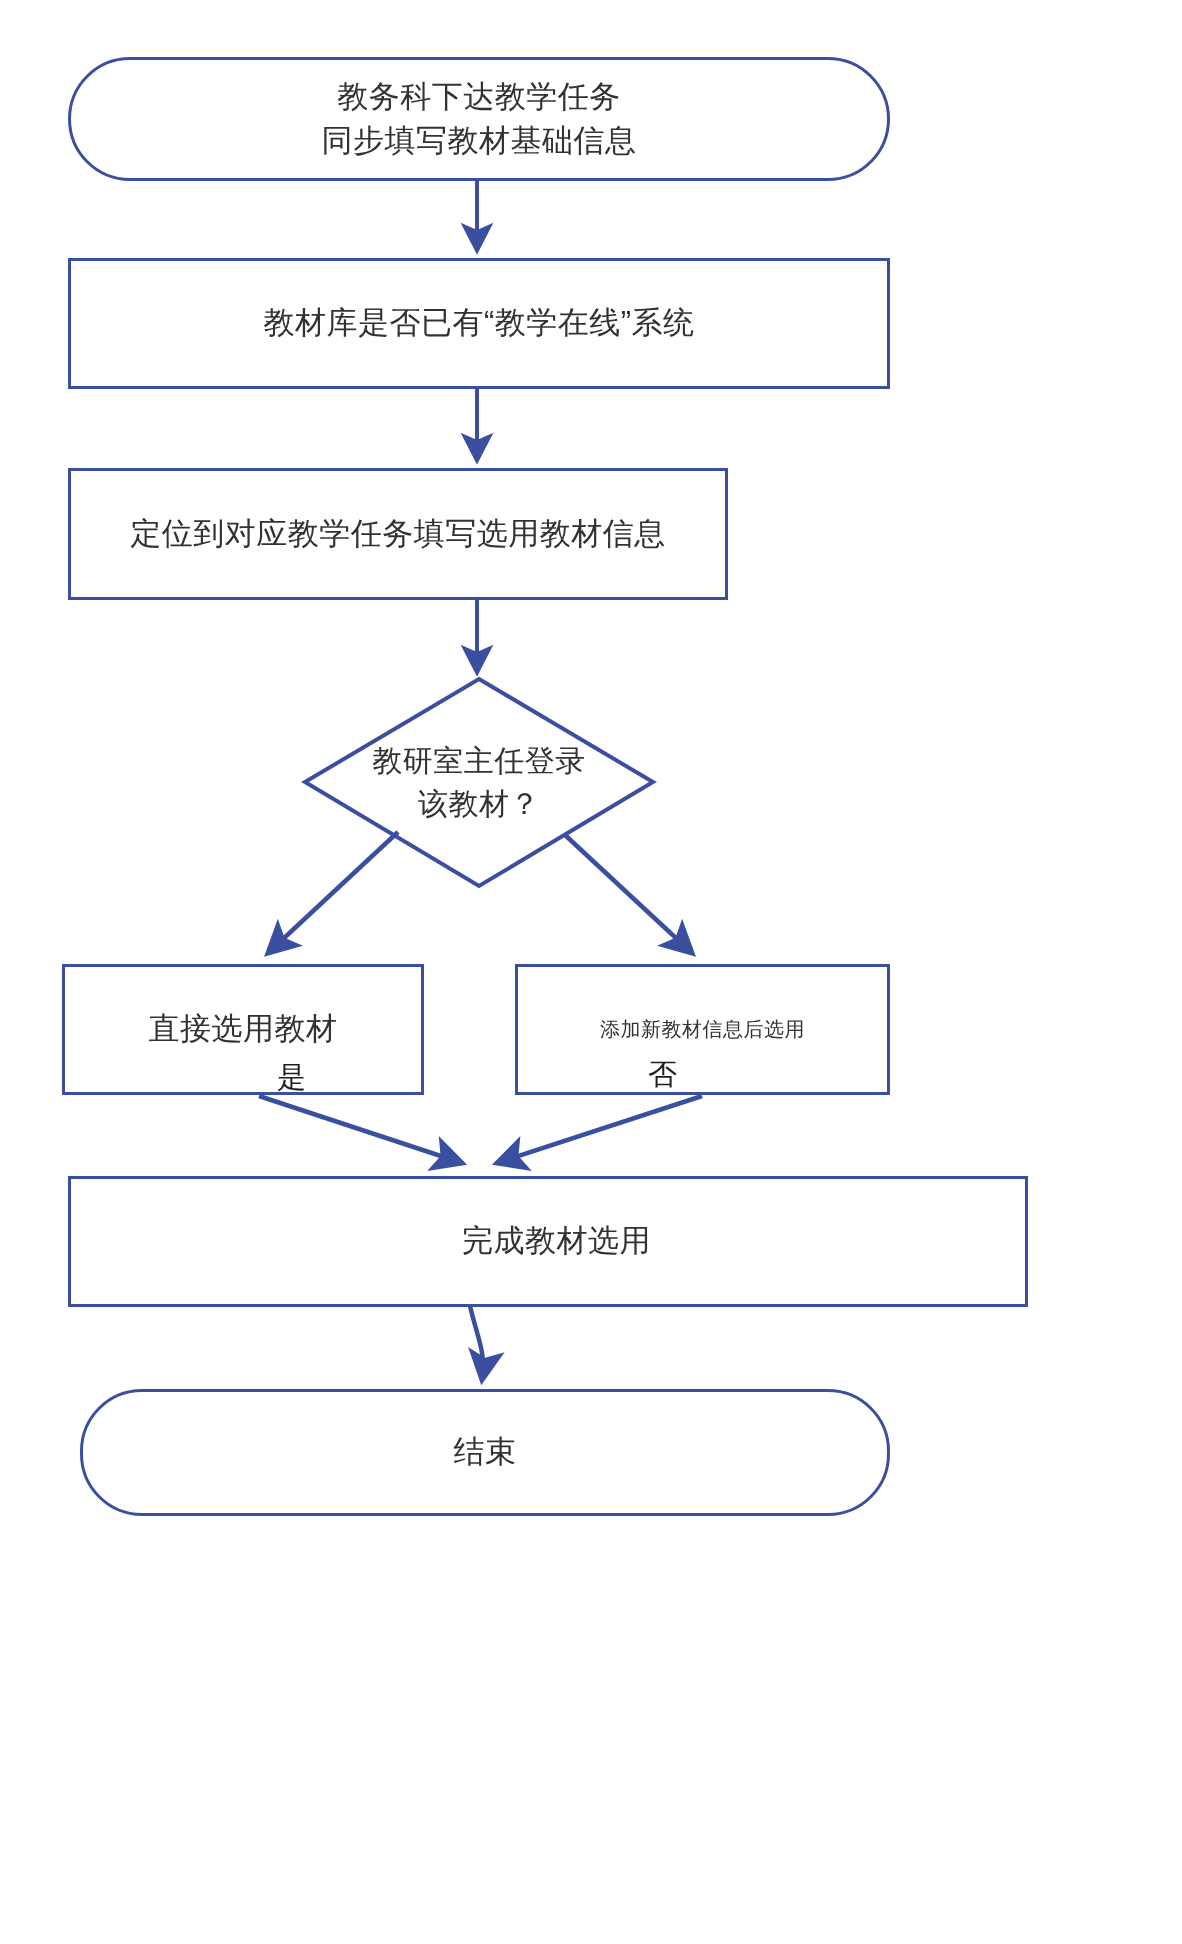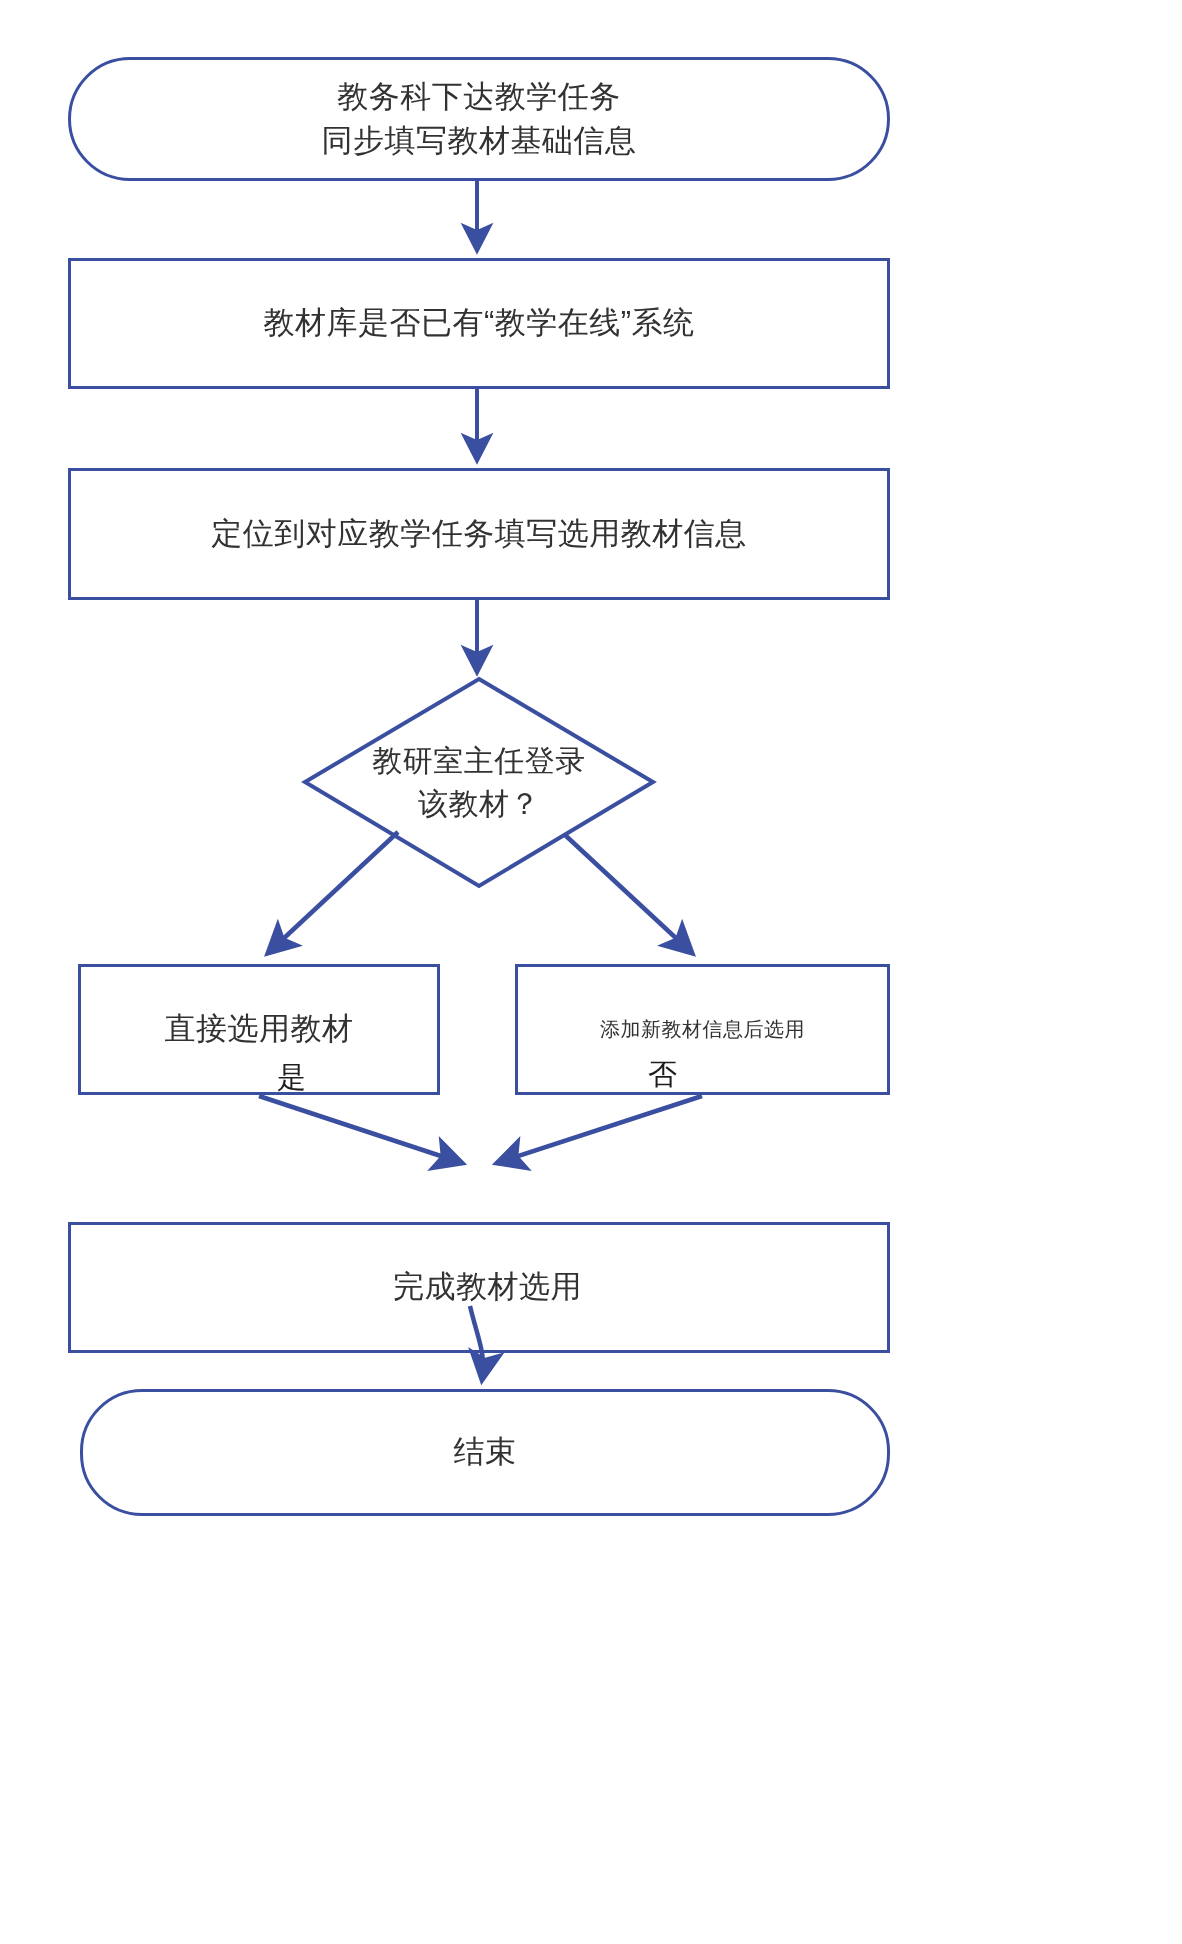--- a/index.html
+++ b/index.html
@@ -59,25 +59,25 @@
     color: #1d1d1d;
     font-size: 29px;
     line-height: 1;
     z-index: 4;
     white-space: nowrap;
   }
 
   
   #node-start       { left: 68px;  top: 57px;   width: 822px; height: 124px; }
   #node-login       { left: 68px;  top: 258px;  width: 822px; height: 131px; }
-  #node-locate      { left: 68px;  top: 468px;  width: 822px; height: 132px; text-align: center; }
+  #node-locate      { left: 68px;  top: 468px;  width: 660px; height: 132px; text-align: center; }
   #node-decision    { left: 305px; top: 679px;  width: 348px; height: 207px; background: none; border: 0; }
-  #node-direct      { left: 78px;  top: 964px;  width: 362px; height: 131px; align-items: center; }
+  #node-direct      { left: 62px;  top: 964px;  width: 362px; height: 131px; align-items: center; }
   #node-addnew      { left: 515px; top: 964px;  width: 375px; height: 131px; }
-  #node-complete    { left: 68px;  top: 1222px; width: 822px; height: 131px; padding-left: 17px; }
+  #node-complete    { left: 68px;  top: 1176px; width: 960px; height: 131px; padding-left: 17px; }
   #node-end         { left: 80px;  top: 1389px; width: 810px; height: 127px; }
 
   #edge-label-yes   { left: 277px; top: 1063px; }
   #edge-label-no    { left: 648px; top: 1060px; }
 
   .decision-text {
     position: relative;
     z-index: 2;
   }
 </style>

